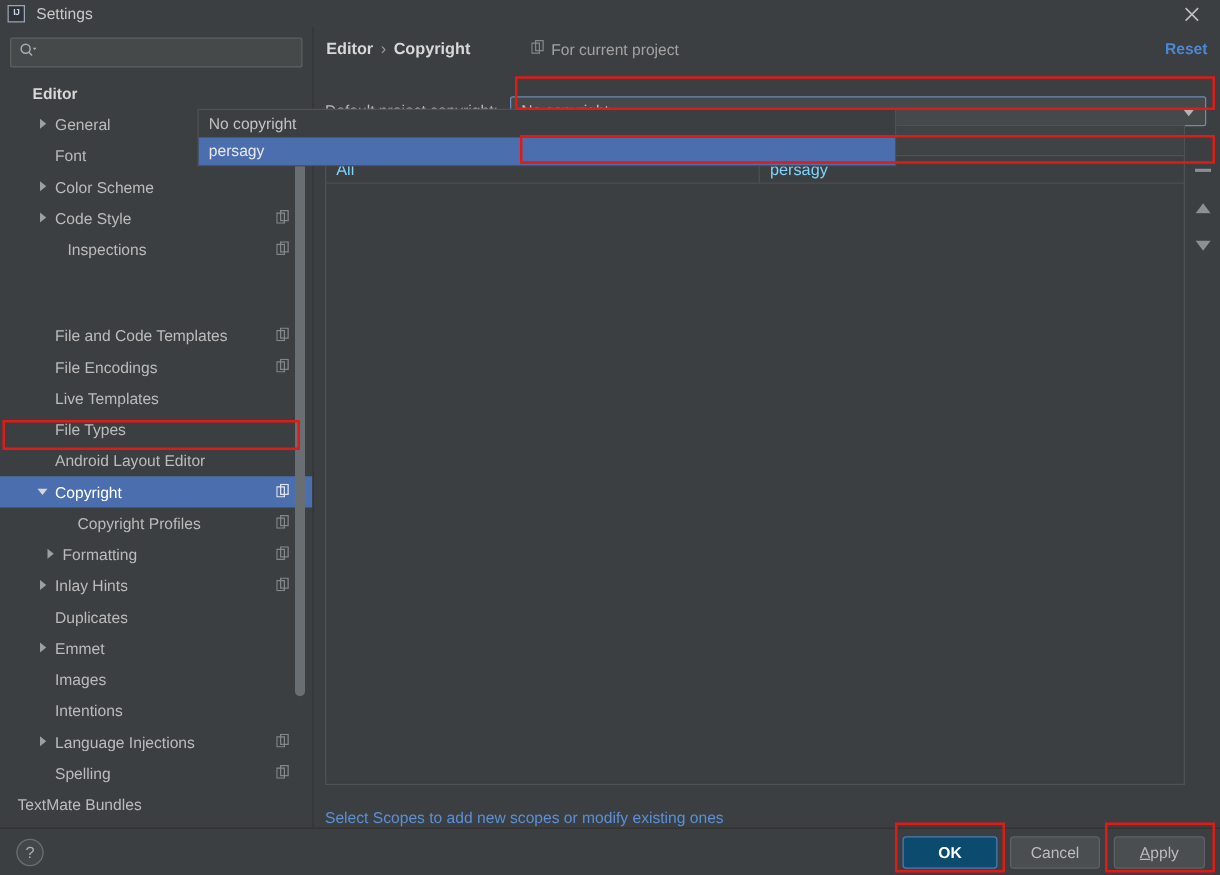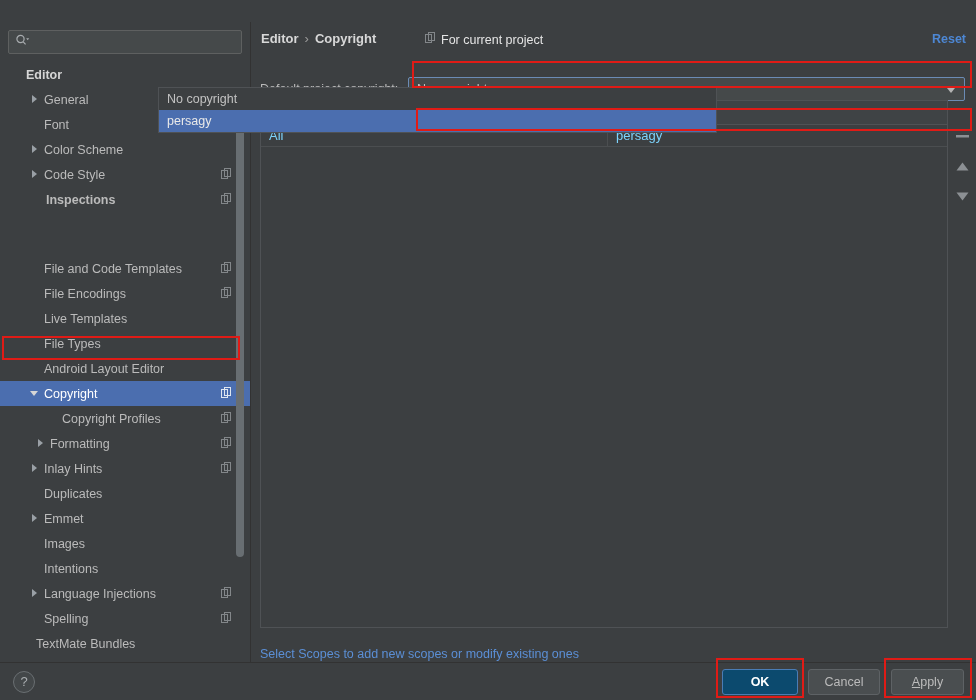--- a/index.html
+++ b/index.html
@@ -180,21 +180,21 @@
     display: flex;
     align-items: center;
     gap: 6px;
   }
   .breadcrumb .sep { color: #9a9a9a; font-weight: normal; }
 
   .scope-note {
     position: absolute;
     left: 174px; top: 10px;
     font-size: 12.5px;
-    color: #e5e5e5;
+    color: #a3a3a3;
     display: flex;
     align-items: center;
     gap: 5px;
   }
 
   .reset-link {
     position: absolute;
     right: 10px; top: 10px;
     font-size: 12.5px;
     color: #4d87d4;
@@ -376,20 +376,30 @@
     border: 2px solid #e01b16;
     pointer-events: none;
     z-index: 60;
   }
 </style>
 </head>
 <body>
 
 <div id="app">
 
+  <div class="titlebar">
+    <div class="tb-appicon">IJ</div>
+    <div class="tb-title">Settings</div>
+    <div class="tb-close">
+      <svg width="13" height="13" viewBox="0 0 13 13">
+        <line x1="1.5" y1="1.5" x2="11.5" y2="11.5" stroke="#c0c0c0" stroke-width="1.3"></line>
+        <line x1="11.5" y1="1.5" x2="1.5" y2="11.5" stroke="#c0c0c0" stroke-width="1.3"></line>
+      </svg>
+    </div>
+  </div>
 
   <div class="leftpanel">
     <div class="searchwrap">
       <div class="searchbox">
         <span class="search-icon">
           <svg width="15" height="13" viewBox="0 0 15 13">
             <circle cx="5.5" cy="5" r="3.6" fill="none" stroke="#a8acaf" stroke-width="1.2"></circle>
             <line x1="8.2" y1="7.8" x2="10.6" y2="10.4" stroke="#a8acaf" stroke-width="1.2"></line>
             <path d="M11.2 4.2 L14.2 4.2 L12.7 6.2 Z" fill="#a8acaf"></path>
           </svg>
@@ -416,21 +426,21 @@
           <span class="tlabel">Color Scheme</span>
         </div>
         <div class="tnode" style="padding-left: 30px;">
           <span class="arrow right"></span>
           <span class="tlabel">Code Style</span>
           <span class="copyglyph"><svg width="11" height="11" viewBox="0 0 11 11">
               <rect x="0.5" y="2.5" width="6" height="8" fill="none" stroke="#83878a" stroke-width="1"></rect>
               <rect x="3.5" y="0.5" width="6" height="8" fill="none" stroke="#83878a" stroke-width="1"></rect>
             </svg></span>
         </div>
-        <div class="tnode" style="padding-left: 32px; font-weight: bold;">
+        <div class="tnode" style="padding-left: 40px;">
           <span class="arrow"></span>
           <span class="tlabel">Inspections</span>
           <span class="copyglyph"><svg width="11" height="11" viewBox="0 0 11 11">
               <rect x="0.5" y="2.5" width="6" height="8" fill="none" stroke="#83878a" stroke-width="1"></rect>
               <rect x="3.5" y="0.5" width="6" height="8" fill="none" stroke="#83878a" stroke-width="1"></rect>
             </svg></span>
         </div>
         <div class="tnode" style="padding-left: 30px; margin-top: 44px;">
           <span class="arrow"></span>
           <span class="tlabel">File and Code Templates</span>
@@ -516,21 +526,21 @@
             </svg></span>
         </div>
         <div class="tnode" style="padding-left: 30px;">
           <span class="arrow"></span>
           <span class="tlabel">Spelling</span>
           <span class="copyglyph"><svg width="11" height="11" viewBox="0 0 11 11">
               <rect x="0.5" y="2.5" width="6" height="8" fill="none" stroke="#83878a" stroke-width="1"></rect>
               <rect x="3.5" y="0.5" width="6" height="8" fill="none" stroke="#83878a" stroke-width="1"></rect>
             </svg></span>
         </div>
-        <div class="tnode" style=" margin-left: 22px;">
+        <div class="tnode" style="">
           <span class="arrow"></span>
           <span class="tlabel">TextMate Bundles</span>
         </div>
         <div class="tnode" style="padding-left: 30px;">
           <span class="arrow"></span>
           <span class="tlabel">TODO</span>
         </div>
       </div>
 
     <div class="scrollbar-v" style="top:100px; height:440px;">

